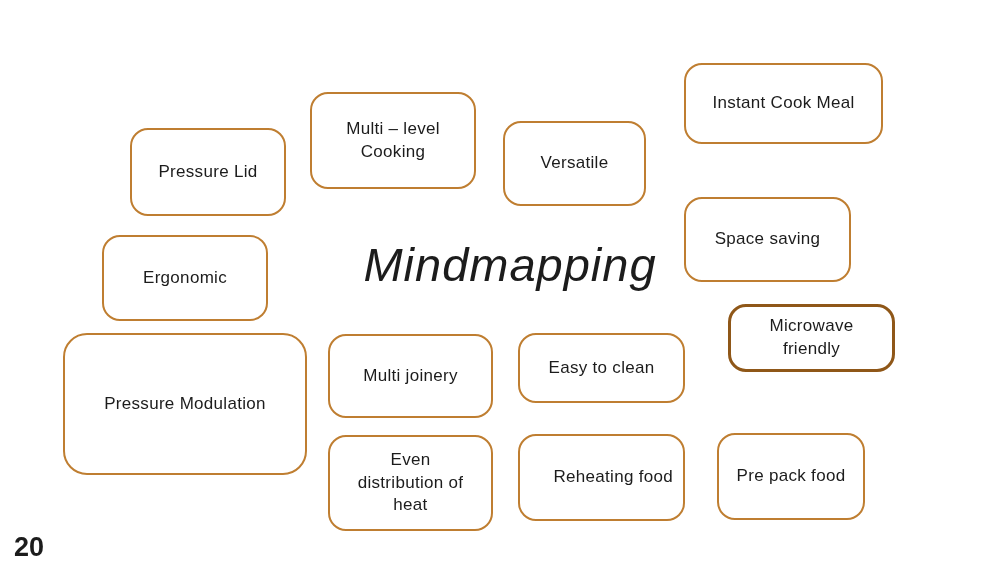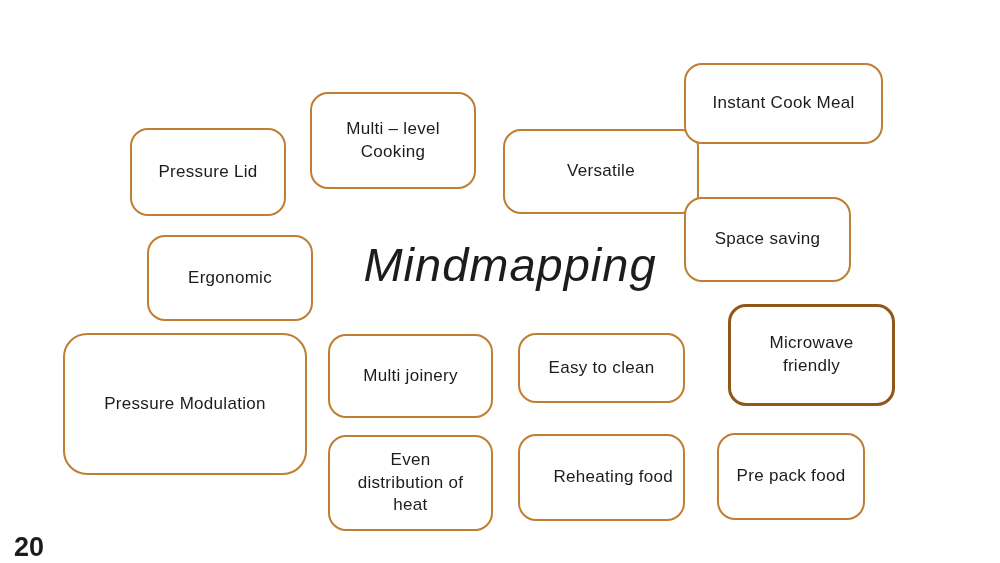--- a/index.html
+++ b/index.html
@@ -32,28 +32,28 @@
   }
   .node .label{
     font-size:17px;
     line-height:1.35;
     letter-spacing:0.3px;
     white-space:pre-line;
     color:var(--text-color);
   }
   .n1{left:130px;top:128px;width:156px;height:88px;}
   .n2{left:310px;top:92px;width:166px;height:97px;}
-  .n3{left:503px;top:129px;width:196px;height:85px;}
+  .n3{left:503px;top:121px;width:143px;height:85px;}
   .n4{left:684px;top:63px;width:199px;height:81px;}
   .n5{left:684px;top:197px;width:167px;height:85px;}
-  .n6{left:102px;top:235px;width:166px;height:86px;margin-left:45px;}
+  .n6{left:102px;top:235px;width:166px;height:86px;}
   .n7{left:63px;top:333px;width:244px;height:142px;border-radius:24px;}
   .n8{left:328px;top:334px;width:165px;height:84px;}
   .n9{left:518px;top:333px;width:167px;height:70px;}
-  .n10{left:728px;top:304px;width:167px;height:102px;border-color:var(--border-dark);border-width:3px;}
+  .n10{left:728px;top:304px;width:167px;height:68px;border-color:var(--border-dark);border-width:3px;}
   .n11{left:328px;top:435px;width:165px;height:96px;}
   .n12{left:518px;top:434px;width:167px;height:87px;justify-content:flex-end;}
   .n13{left:717px;top:433px;width:148px;height:87px;}
   .title{
     position:absolute;
     left:340px;top:237px;width:340px;
     text-align:center;
     font-size:47px;
     font-style:italic;
     font-weight:400;

